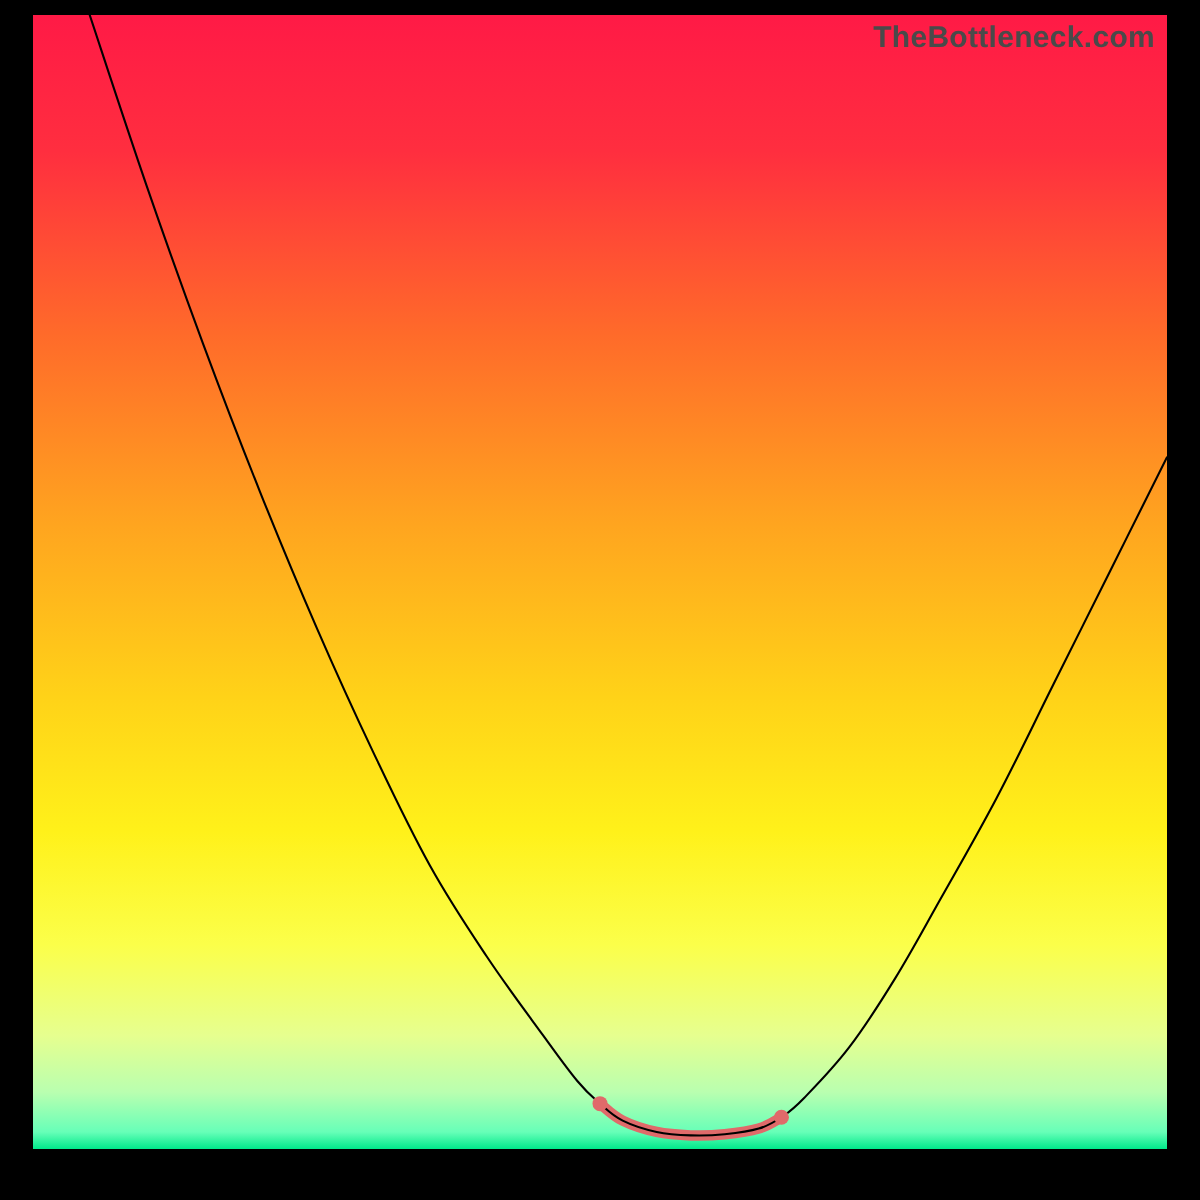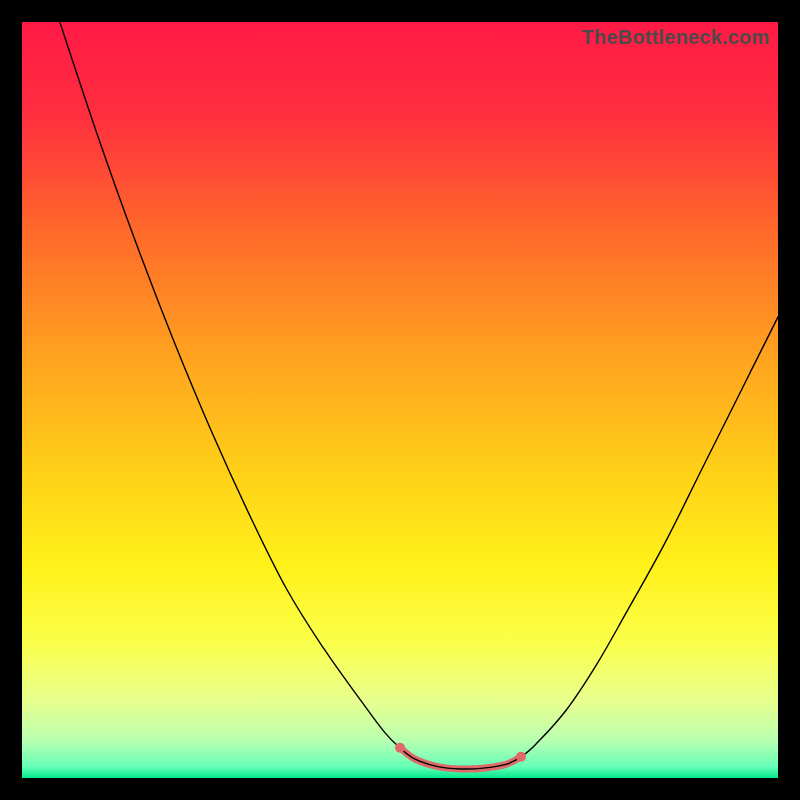--- a/index.html
+++ b/index.html
@@ -7,21 +7,21 @@
     padding: 0;
     width: 800px;
     height: 800px;
     background: #000000;
     overflow: hidden;
     font-family: Arial, Helvetica, sans-serif;
   }
   .frame {
     position: absolute;
     left: 22px;
-    top: 22px;
+    top: 10px;
     width: 756px;
     height: 756px;
     background: #000;
   }
   .plot-area {
     position: absolute;
     left: 0;
     top: 0;
     width: 756px;
     height: 756px;

